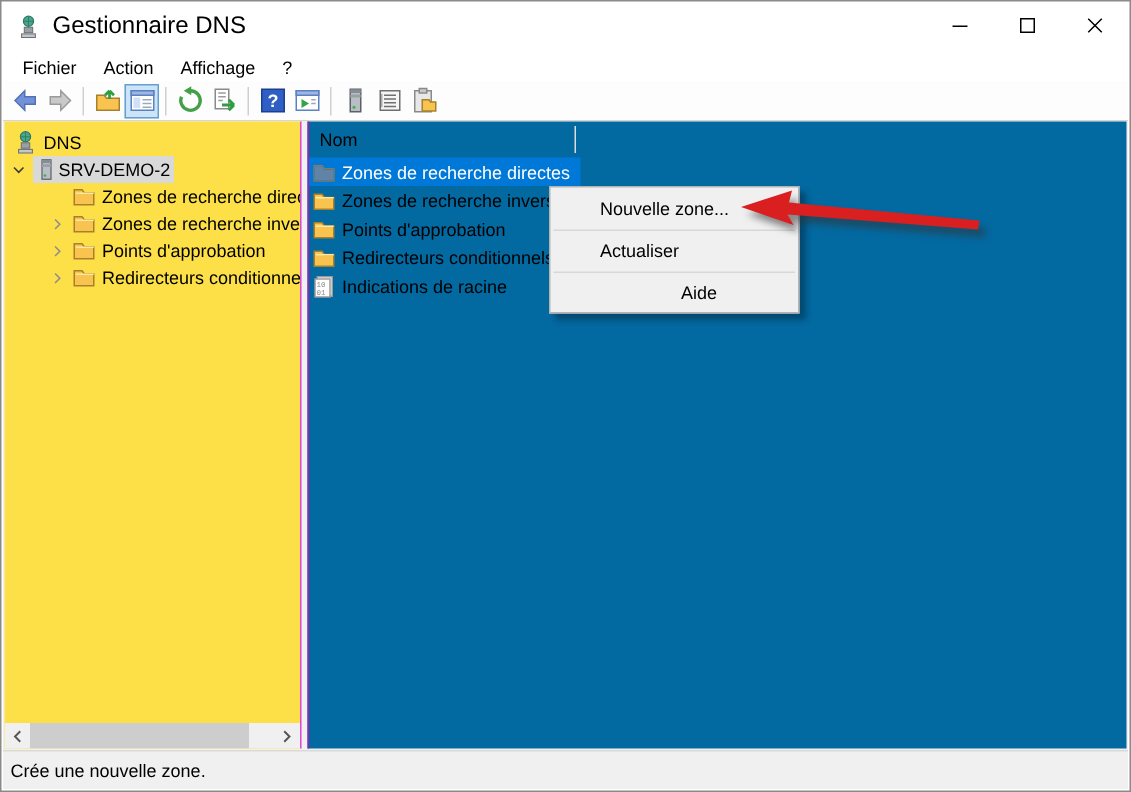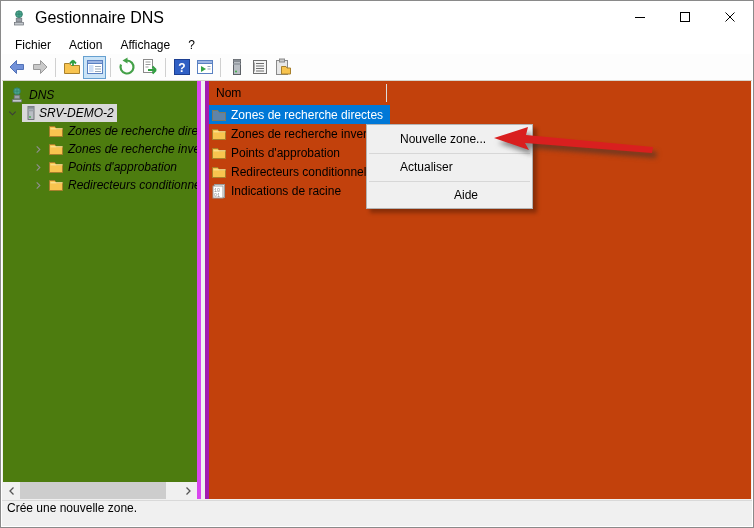--- a/index.html
+++ b/index.html
@@ -25,54 +25,54 @@
   
   .toolbar { position:absolute; left:1px; top:53px; right:1px; height:27px; background:#fdfdfd; border-bottom:1px solid #d8d5cc; display:flex; align-items:center; padding-left:3px; }
   .tbtn { width:23px; height:23px; display:flex; align-items:center; justify-content:center; border:1px solid transparent; }
   .tbtn.active { background:#cbe4f7; border:1px solid #66a0d0; }
   .tsep { width:1px; height:19px; background:#d0d0d0; margin:0 4px; }
 
   
   .contentbg { position:absolute; left:1px; top:80px; right:1px; bottom:27px; background:#f0f0f0; }
 
   
-  .treepane { position:absolute; left:2px; top:80px; width:198px; bottom:28px; background:#4d7c0f; border-right:4px solid #d946ef; overflow:hidden;font-style:italic; }
+  .treepane { position:absolute; left:2px; top:80px; width:198px; bottom:28px; background:#fde047; border-right:1px solid #d946ef; overflow:hidden; }
   .tree { padding-top:5px; white-space:nowrap; }
   .trow { height:18px; display:flex; align-items:center; gap:4px; padding-left:6px; }
   .trow .chev { width:11px; height:11px; flex:0 0 11px; display:flex; align-items:center; justify-content:center; }
   .trow.srv { padding-left:4px; }
   .trow.child { padding-left:30px; }
   .sel-gray { display:flex; align-items:center; gap:0; background:#d9d9d9; padding:1px 3px 1px 1px; }
   .ticon { width:16px; height:16px; flex:0 0 16px; }
 
   
   .hscroll { position:absolute; left:0; right:0; bottom:0; height:17px; background:#f0f0f0; }
   .hs-arrow { position:absolute; top:0; width:17px; height:17px; display:flex; align-items:center; justify-content:center; }
   .hs-left { left:0; } .hs-right { right:1px; }
   .hs-thumb { position:absolute; left:17px; top:0; width:146px; height:17px; background:#cdcdcd; }
 
   
-  .listpane { position:absolute; left:204px; top:80px; right:2px; bottom:28px; background:#c2410c; border-left:4px solid #a21caf; overflow:hidden; }
+  .listpane { position:absolute; left:204px; top:80px; right:2px; bottom:28px; background:#0369a1; border-left:1px solid #a21caf; overflow:hidden; }
   .list-header { height:24px; line-height:24px; padding-left:7px; position:relative; }
   .col-divider { position:absolute; left:177px; top:3px; width:1px; height:18px; background:#dcdcdc; }
   .lrow { height:19px; display:flex; align-items:center; gap:4px; padding-left:2px; white-space:nowrap; }
   .lrow.selected { background:#0078d7; color:#fff; width:181px; }
   .licon { width:16px; height:16px; flex:0 0 16px; }
 
   
   .ctxmenu { position:absolute; left:365px; top:123px; width:167px; height:85px; background:#f0f0f0; border:1px solid #b3b3b3; box-shadow:4px 4px 4px rgba(0,0,0,0.30); z-index:10; display:flex; flex-direction:column; }
   .ctx-item { height:28px; display:flex; align-items:center; padding-left:33px; }
   .ctx-item:last-child { height:26px;justify-content:center; }
   .ctx-sep { height:1px; background:#d7d7d7; margin:0 2px; }
 
   
   .arrow-annot { position:absolute; left:483px; top:118px; z-index:20; pointer-events:none; }
 
   
-  .statusbar { position:absolute; left:1px; right:1px; bottom:1px; height:26px; background:#f0f0f0; border-top:1px solid #d9d9d9; display:flex; align-items:flex-start; padding-left:5px; }
+  .statusbar { position:absolute; left:1px; right:1px; bottom:1px; height:26px; background:#f0f0f0; border-top:1px solid #d9d9d9; display:flex; align-items:center; padding-left:5px; }
 </style>
 </head>
 <body>
 
 <div class="window">
 
   <div class="titlebar">
     <svg class="appicon" viewBox="0 0 16 16">
       <circle cx="8" cy="4.2" r="3.4" fill="#49a58e" stroke="#2d7a66" stroke-width="0.8"></circle>
       <path d="M4.8 4.2 h6.4 M8 0.9 v6.6" stroke="#2d7a66" stroke-width="0.6" fill="none"></path>

